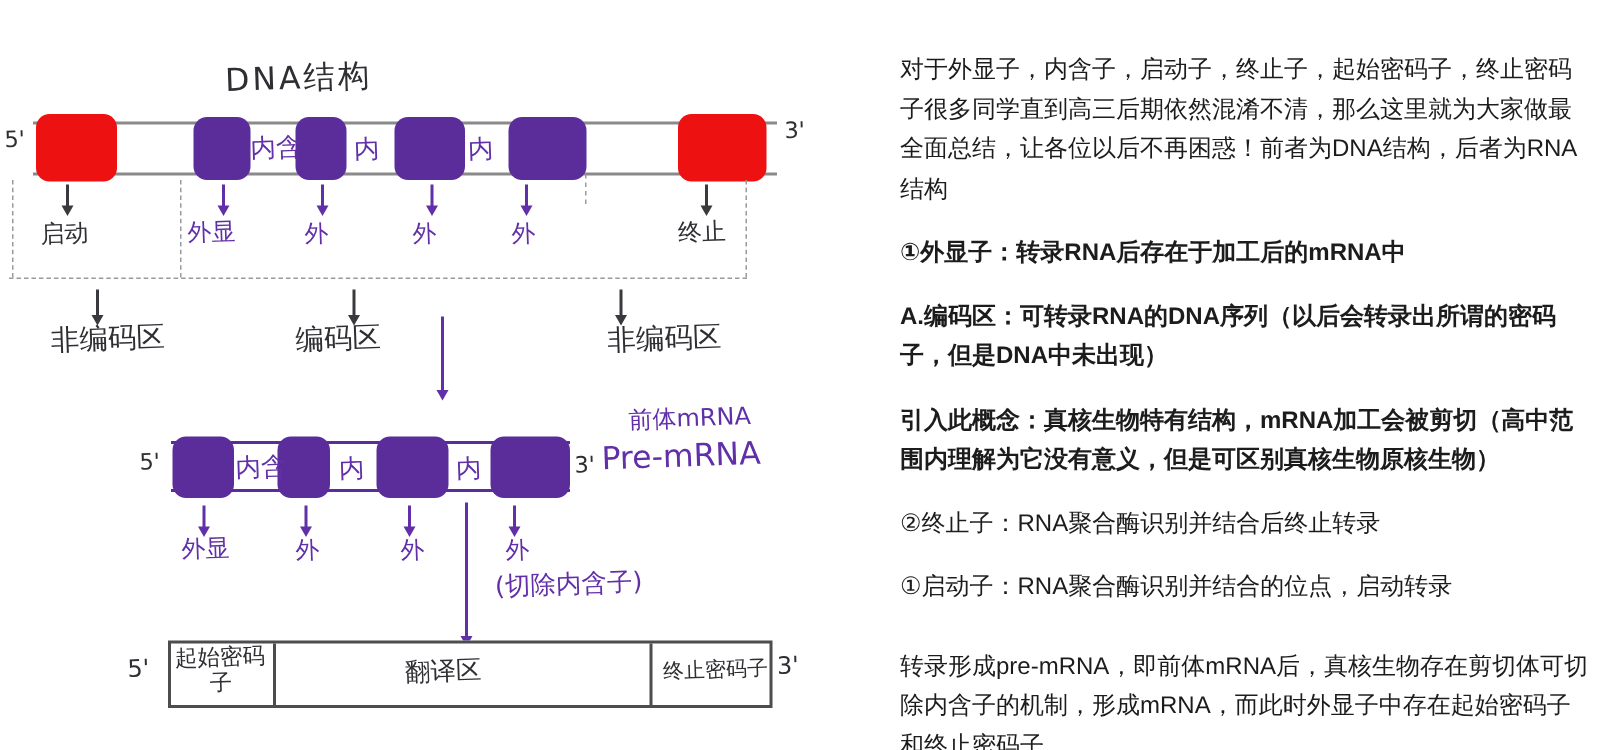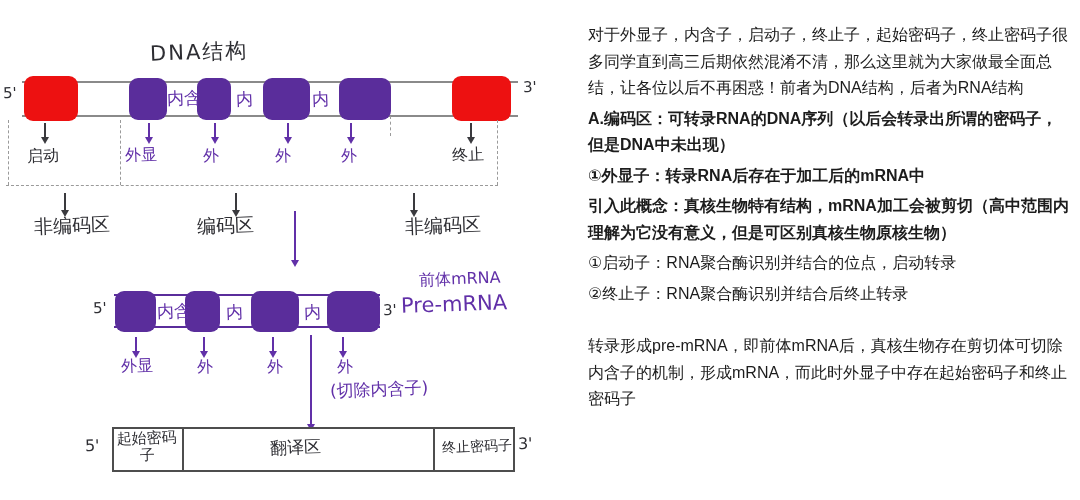--- a/index.html
+++ b/index.html
@@ -26,21 +26,21 @@
     border-left:4.5px solid transparent; border-right:4.5px solid transparent; border-top:7px solid; }
   .va.ink { background:#3a3a3e; } .va.ink::after { border-top-color:#3a3a3e; }
   .va.pur { background:#6130a8; } .va.pur::after { border-top-color:#6130a8; }
   .vdash { position:absolute; border-left:1.5px dashed #9a9a9a; width:0; }
   .hdash { position:absolute; border-top:1.5px dashed #9a9a9a; height:0; }
   .mrna-box { position:absolute; border:2px solid #4d4d4d; background:#fff; }
   .mrna-div { position:absolute; top:0; bottom:0; width:0; border-left:2px solid #4d4d4d; }
   
   .notes { position:absolute; left:584px; top:18px; width:492px;
     font-size:16px; line-height:26.5px; color:#1c1c1c; }
-  .notes p { margin:4px; }
+  .notes p { margin:16px; }
   .notes p.gap { margin-top:26px; }
   .notes p.b { font-weight:bold; }
 </style>
 </head>
 <body>
 
 <div class="stage">
 
   <div class="panel">
 
@@ -126,22 +126,22 @@
     </div>
     <div class="abs hand ink-t" style="left:116px;top:430px;width:62px;font-size:15px;text-align:center;white-space:normal;line-height:17px;">起始密码子</div>
     <div class="abs hand ink-t" style="left:270px;top:436px;font-size:17px;">翻译区</div>
     <div class="abs hand ink-t" style="left:442px;top:438px;font-size:14px;">终止密码子</div>
     <div class="abs hand ink-t" style="left:85px;top:436px;font-size:16px;">5'</div>
     <div class="abs hand ink-t" style="left:518px;top:434px;font-size:16px;">3'</div>
   </div>
 
   <div class="notes">
     <p>对于外显子，内含子，启动子，终止子，起始密码子，终止密码子很多同学直到高三后期依然混淆不清，那么这里就为大家做最全面总结，让各位以后不再困惑！前者为DNA结构，后者为RNA结构</p>
+    <p class="b">①外显子：转录RNA后存在于加工后的mRNA中</p>
     <p class="b">A.编码区：可转录RNA的DNA序列（以后会转录出所谓的密码子，但是DNA中未出现）</p>
-    <p class="b">①外显子：转录RNA后存在于加工后的mRNA中</p>
     <p class="b">引入此概念：真核生物特有结构，mRNA加工会被剪切（高中范围内理解为它没有意义，但是可区别真核生物原核生物）</p>
+    <p>②终止子：RNA聚合酶识别并结合后终止转录</p>
     <p>①启动子：RNA聚合酶识别并结合的位点，启动转录</p>
-    <p>②终止子：RNA聚合酶识别并结合后终止转录</p>
     <p class="gap">转录形成pre-mRNA，即前体mRNA后，真核生物存在剪切体可切除内含子的机制，形成mRNA，而此时外显子中存在起始密码子和终止密码子</p>
 
   </div>
 
 </div>
 
 </body></html>

